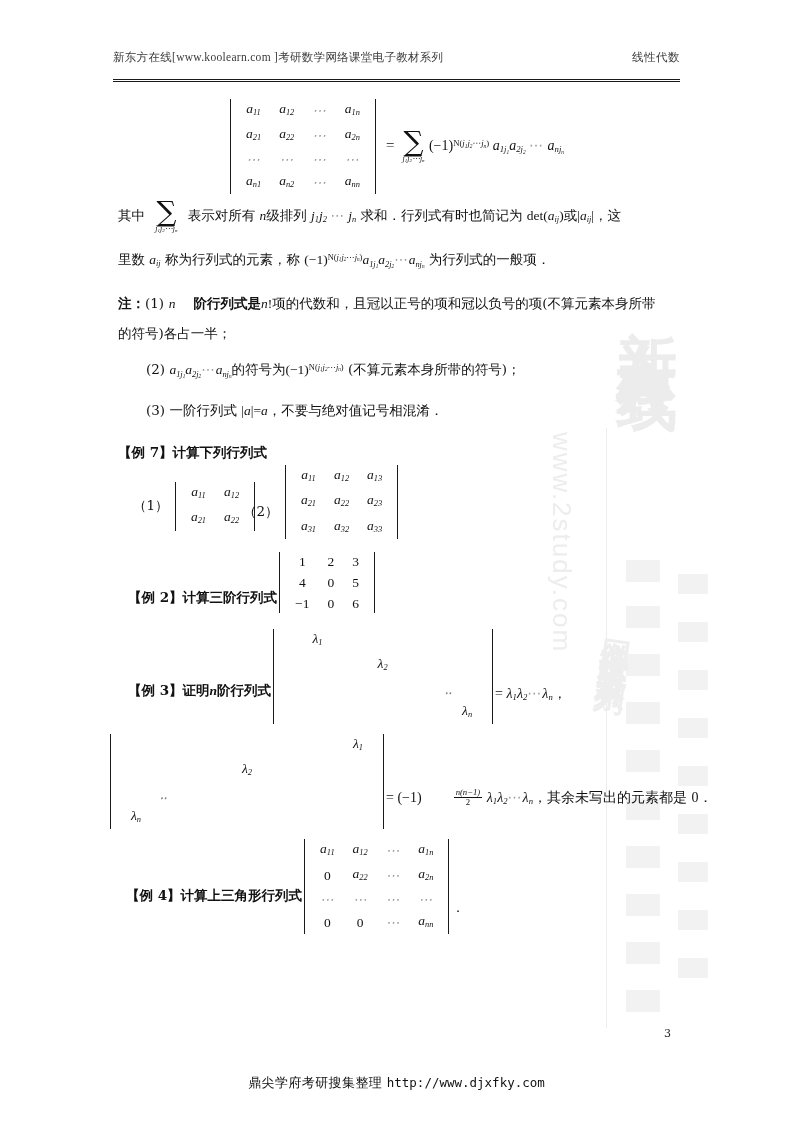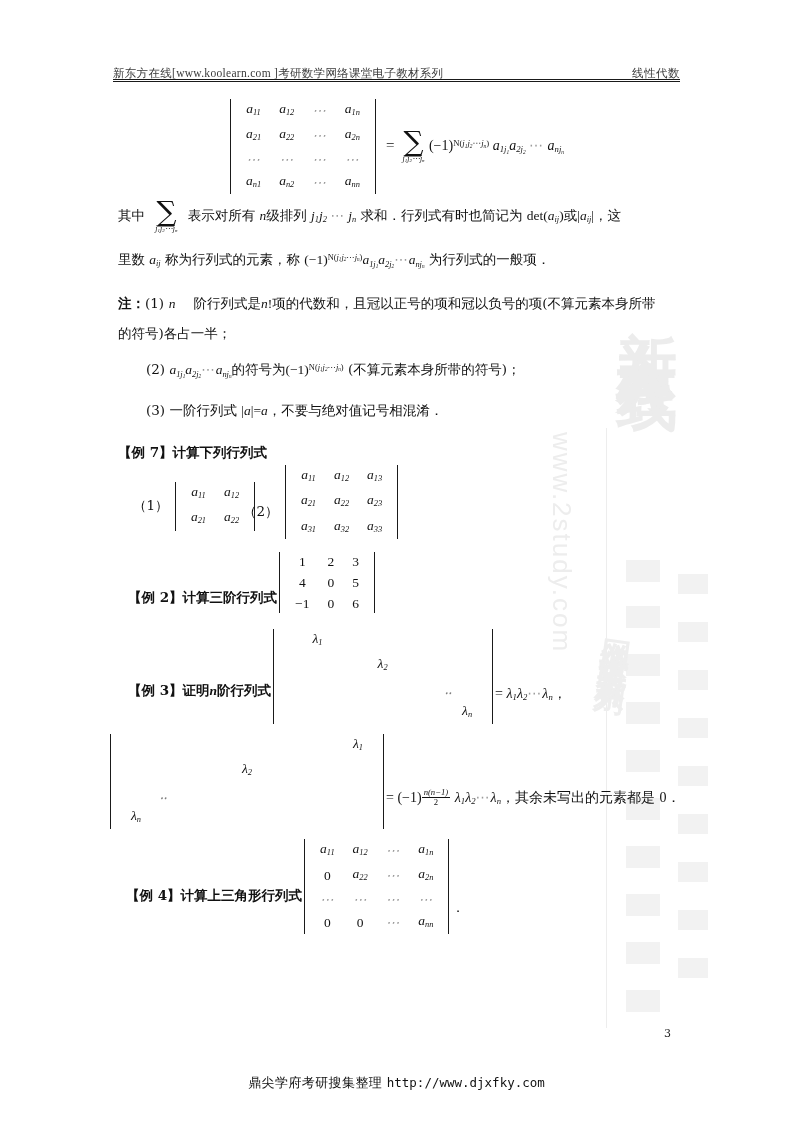--- a/index.html
+++ b/index.html
@@ -87,21 +87,21 @@
     width: 567px;
     display: flex;
     justify-content: space-between;
     align-items: baseline;
     font-size: 11.5px;
     color: #3b3b3b;
     font-family: "DejaVu Serif", serif;
   }
   .hdr-left { letter-spacing: .3px; }
   .hdr-left .url { font-family: "Liberation Serif", serif; }
-  .hdr-right { letter-spacing: .5px; margin-top: 16px; }
+  .hdr-right { letter-spacing: .5px; }
   .hdr-rule {
     position: absolute;
     left: 113px; top: 79px; width: 567px;
     height: 3px;
     border-top: 1.6px solid #1a1a1a;
     border-bottom: 0.9px solid #1a1a1a;
   }
 
   
   .tblk {
@@ -142,21 +142,21 @@
   .sigma-wrap {
     display: inline-block;
     text-align: center;
     vertical-align: middle;
     line-height: 1;
   }
   .sigma-wrap .sig { font-size: 28px; font-family: "DejaVu Serif", serif; display: block; }
   .sigma-wrap .sub { font-size: 8px; font-style: italic; display: block; margin-top: -1px; }
 
   
-  .frac { display: inline-block; vertical-align: -0.35em; text-align: center; font-size: .62em; line-height: 1.12; }
+  .frac { display: inline-block; vertical-align: -0.35em; text-align: center; font-size: .62em; line-height: 1.12; padding-left: 32px; }
   .frac .n { display: block; border-bottom: 1px solid #111; padding: 0 2px; }
   .frac .d { display: block; padding: 0 2px; }
 
   
   .pageno {
     position: absolute;
     left: 664px; top: 1027px;
     font-size: 11px;
     font-family: "DejaVu Serif", serif;
     color: #222;
@@ -268,21 +268,21 @@
     <div class="tblk" style="left:118px; top:243px; width:565px;">
       <span>里数</span>
       <span class="math">a<sub>ij</sub></span>
       <span>称为行列式的元素，称</span>
       <span class="mathup">(−1)<sup style="font-style:normal;">N(<i>j</i><sub>1</sub><i>j</i><sub>2</sub>⋯<i>j</i><sub>n</sub>)</sup></span><span class="math">a<sub>1<i>j</i><sub>1</sub></sub>a<sub>2<i>j</i><sub>2</sub></sub><span class="dots">⋯</span>a<sub><i>nj</i><sub>n</sub></sub></span>
       <span>为行列式的一般项．</span>
     </div>
 
     <div class="tblk" style="left:118px; top:288px; width:570px; font-weight:bold;">
       <span>注：</span><span style="font-weight:normal;">(1)</span>
-      <span class="math" style="font-weight:normal;">n</span><span style="font-weight:normal;padding-left:18px;">阶行列式是</span><span class="math" style="font-weight:normal;">n</span><span class="mathup" style="font-weight:normal;">!</span><span style="font-weight:normal;">项的代数和，且冠以正号的项和冠以负号的项(不算元素本身所带</span>
+      <span class="math" style="font-weight:normal;">n</span><span style="font-weight:bold;padding-left:18px;">阶行列式是</span><span class="math" style="font-weight:normal;">n</span><span class="mathup" style="font-weight:normal;">!</span><span style="font-weight:normal;">项的代数和，且冠以正号的项和冠以负号的项(不算元素本身所带</span>
     </div>
     <div class="tblk" style="left:118px; top:318px; width:570px;">
       <span>的符号)各占一半；</span>
     </div>
 
     <div class="tblk" style="left:146px; top:353px; width:545px;">
       <span>(2)</span>
       <span class="math">a<sub>1<i>j</i><sub>1</sub></sub>a<sub>2<i>j</i><sub>2</sub></sub><span class="dots">⋯</span>a<sub><i>nj</i><sub>n</sub></sub></span><span>的符号为</span><span class="mathup">(−1)<sup style="font-style:normal;">N(<i>j</i><sub>1</sub><i>j</i><sub>2</sub>⋯<i>j</i><sub>n</sub>)</sup></span>
       <span>(不算元素本身所带的符号)；</span>
     </div>

